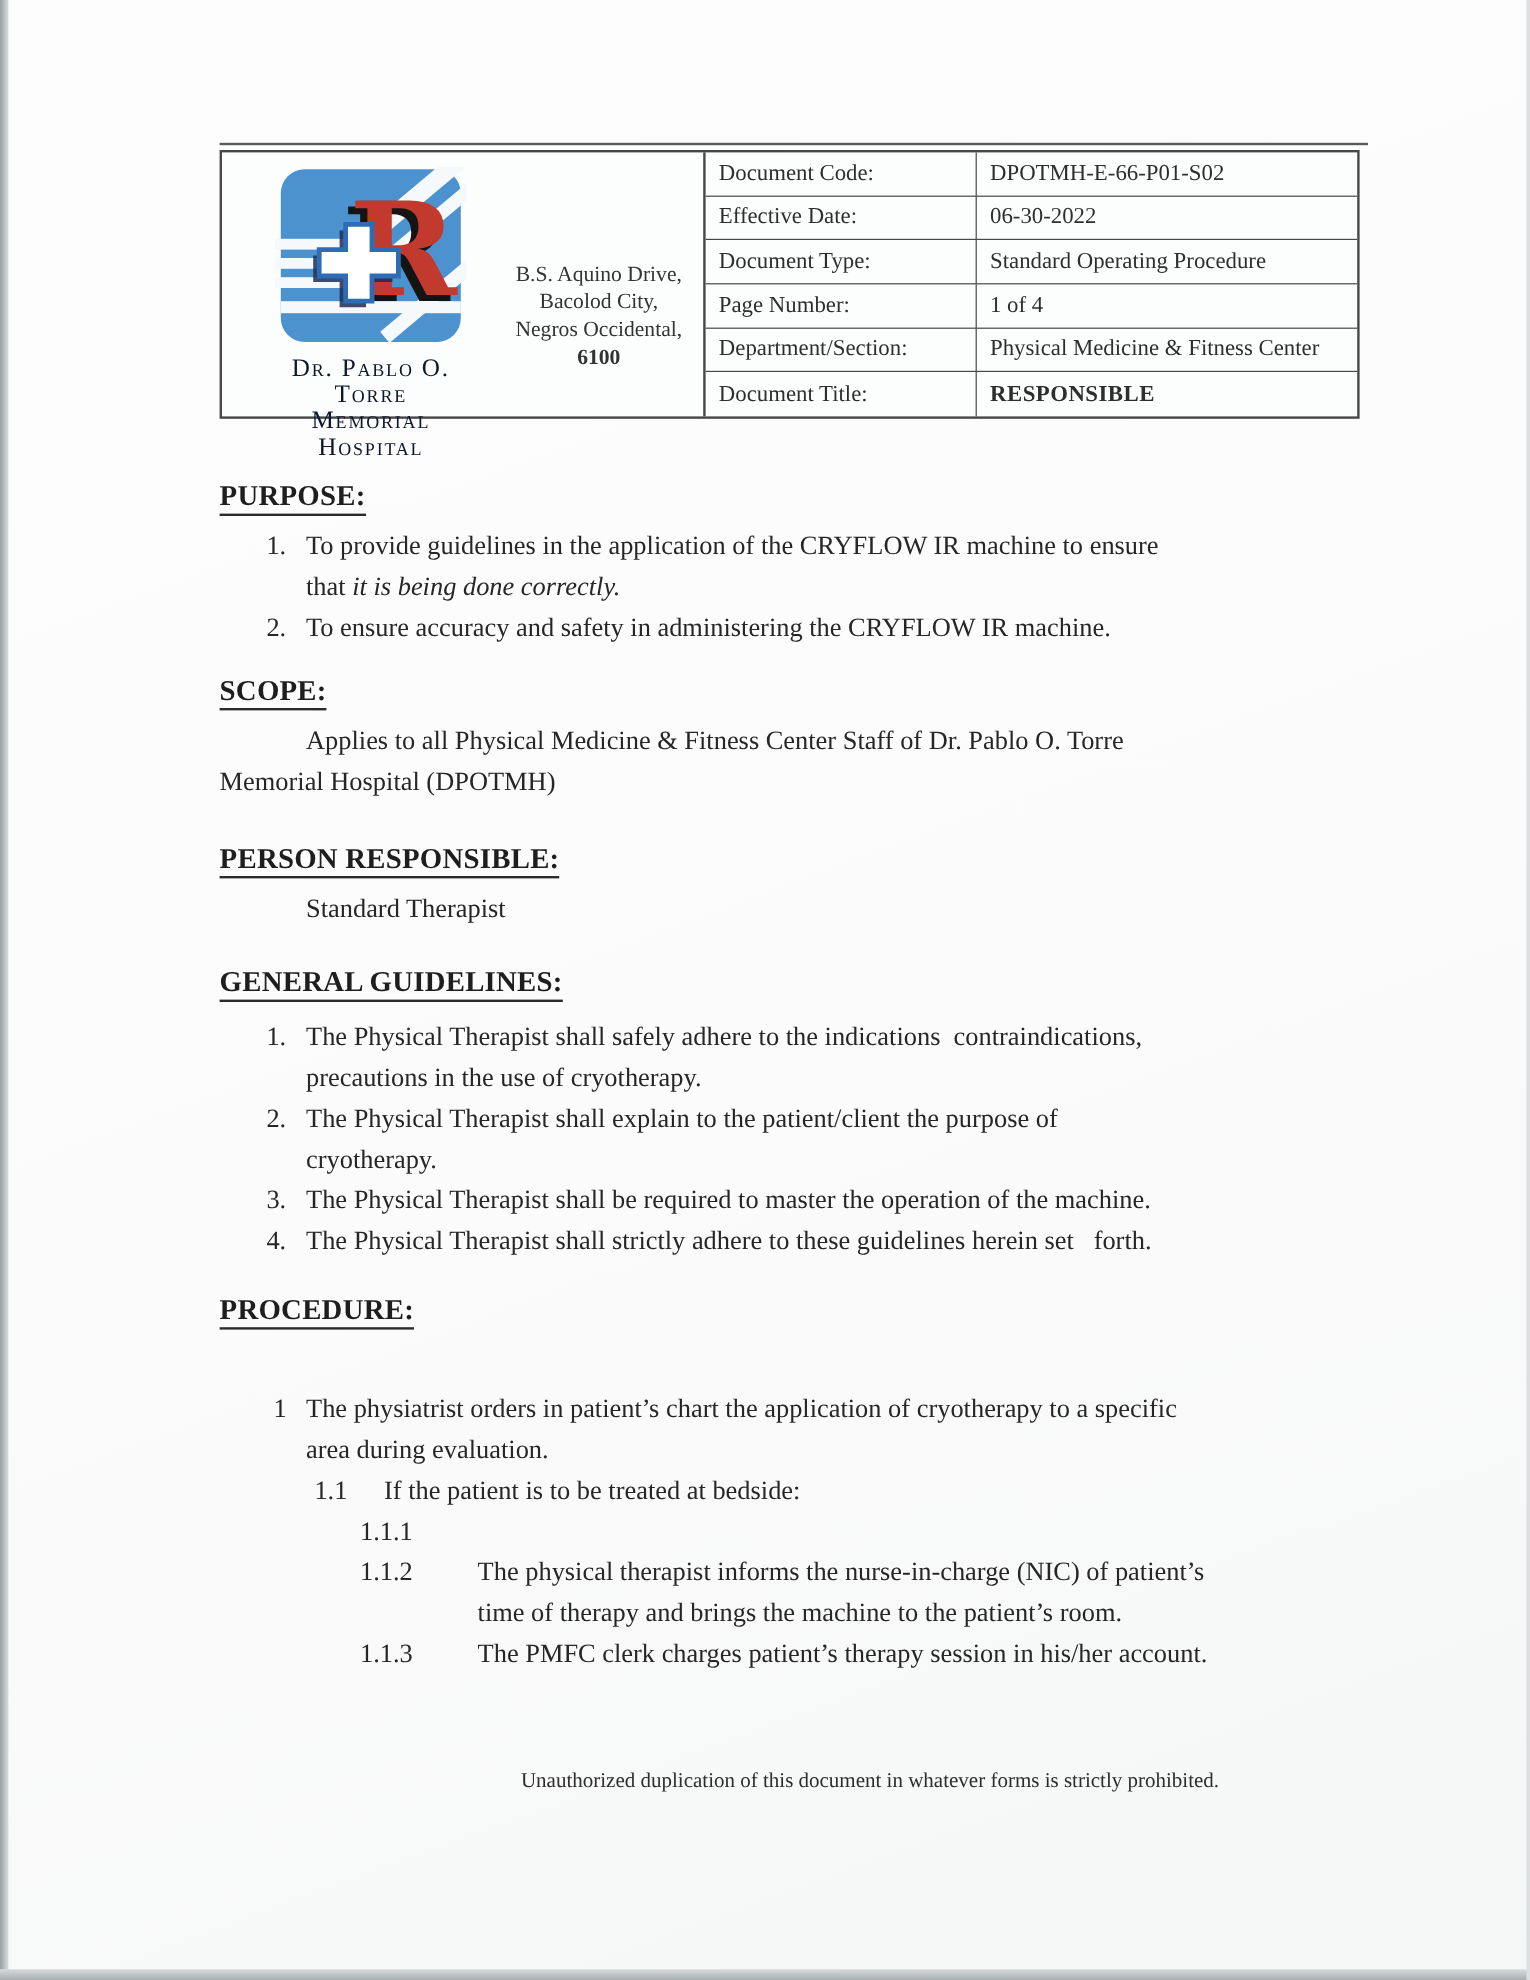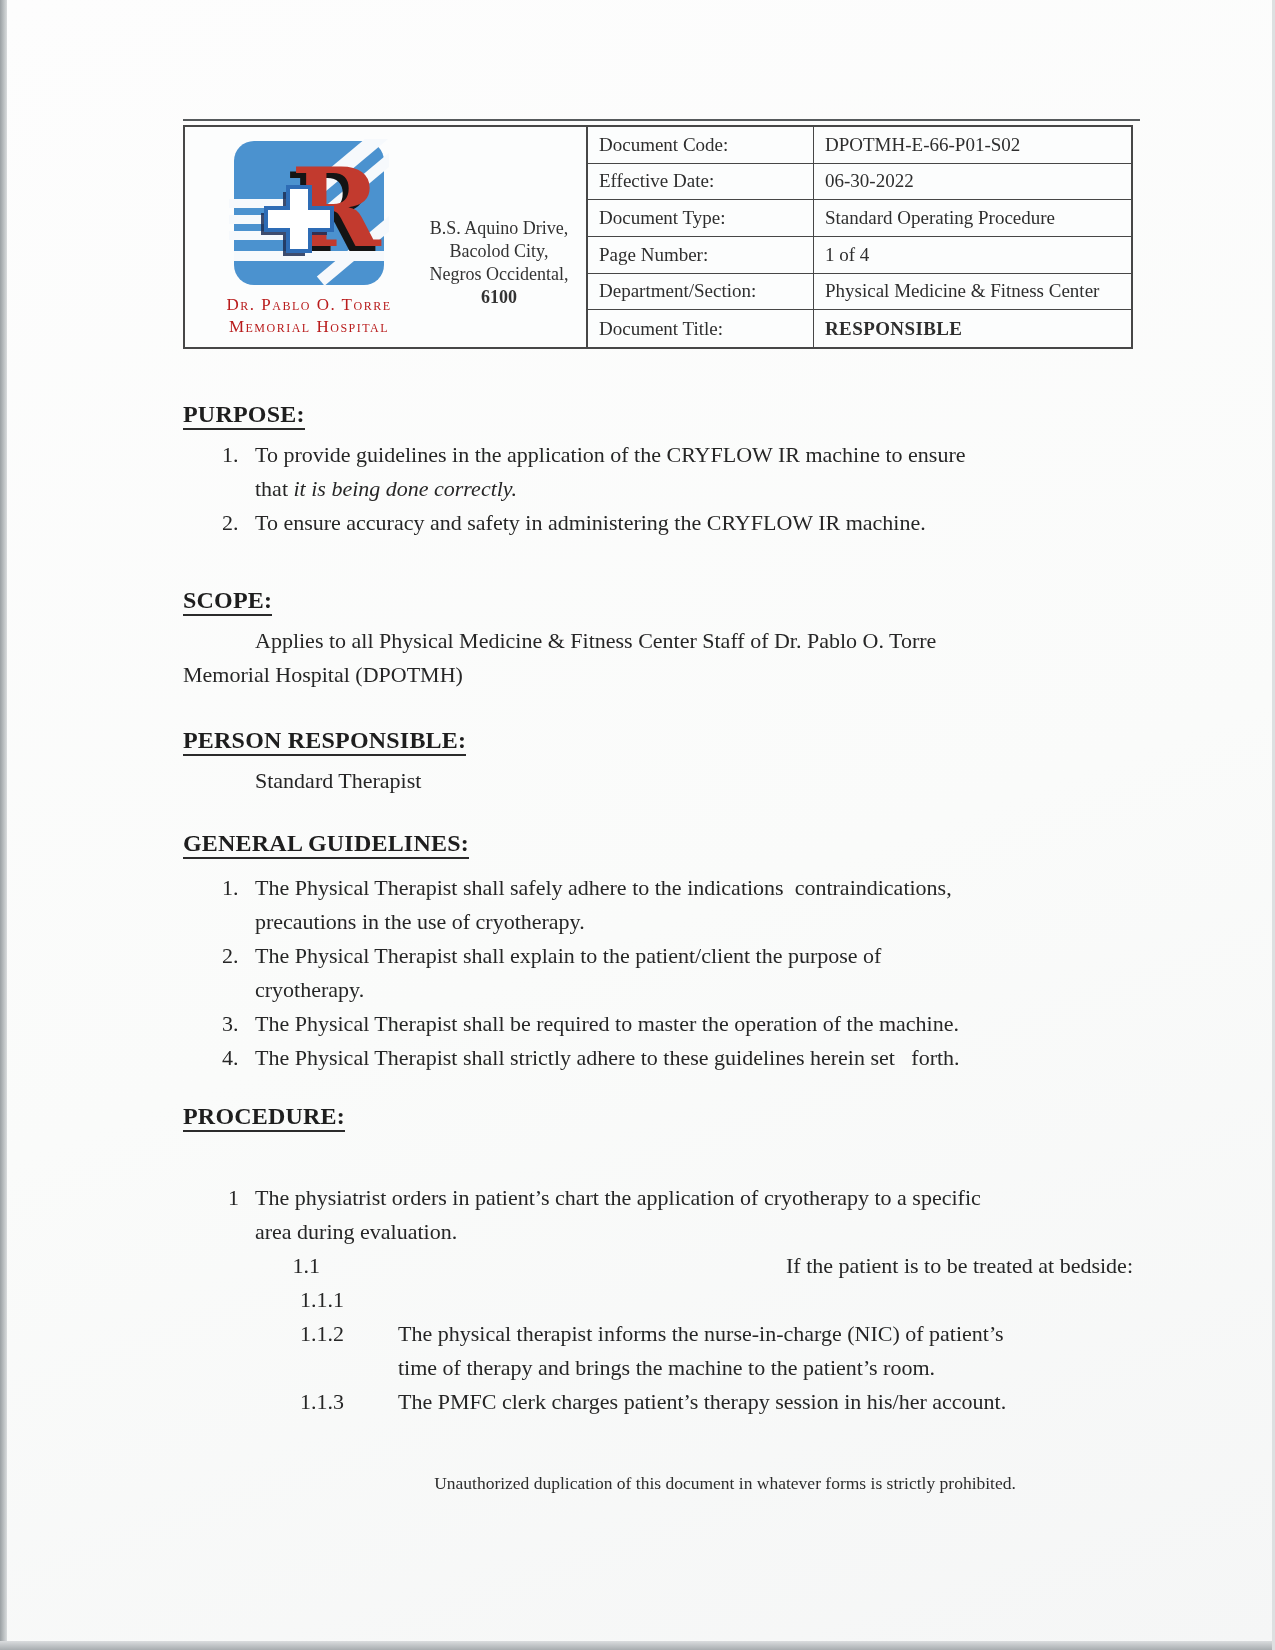--- a/index.html
+++ b/index.html
@@ -15,56 +15,56 @@
   .edge-right { position:absolute; right:0; top:0; bottom:0; width:3px; background:#dde0e1; }
 
   .content { position:absolute; left:183px; top:125px; width:950px; }
 
   
   .doc-table { position:relative; display:flex; height:220px; border:2px solid #474747; background:#fcfdfd; }
   .doc-table::before { content:""; position:absolute; top:-8px; left:-2px; right:-9px;
                        border-top:2px solid #565a5c; }
   .cell-org { width:401px; border-right:2px solid #474747; position:relative; }
   .logo-wrap { position:absolute; left:36px; top:12px; width:176px; text-align:center; }
-  .org-name { margin-top:1px; font-variant:small-caps; font-size:17px; line-height:22px;
-              letter-spacing:1.5px; color:#b91c1c; }
+  .org-name { margin-top:1px; font-variant:small-caps; font-size:21px; line-height:22px;
+              letter-spacing:1.5px; color:#0f172a; }
   .address { position:absolute; top:90px; right:8px; width:158px; text-align:center;
              font-size:18px; line-height:23px; color:#333; }
   .address .zip { font-weight:bold; }
   .meta { flex:1; display:grid; grid-template-columns:226px 1fr; grid-auto-rows:1fr; }
   .meta-cell { display:flex; align-items:center; padding-left:11px; font-size:19px;
                color:#2e2e2e; border-bottom:1.7px solid #474747; }
   .meta-label { border-right:1.7px solid #474747; }
   .meta > .meta-cell:nth-last-child(-n+2) { border-bottom:none; }
   .meta-value.bold { font-weight:bold; letter-spacing:.4px; }
 
   
   .body-txt { font-size:22px; line-height:34px; }
   h2 { font-size:24px; line-height:26px; margin:0; font-weight:bold; color:#1e1e1e;
        width:max-content; border-bottom:2.5px solid #2b2b2b; padding-bottom:1px;
        letter-spacing:.2px; }
   .h-purpose { margin-top:52px; }
-  .h-scope   { margin-top:47px; }
+  .h-scope   { margin-top:23px; }
   .h-person  { margin-top:35px; }
   .h-gg      { margin-top:32px; }
   .h-proc    { margin-top:28px; }
 
   .list { margin-top:8px; }
   .li { display:flex; padding-left:39px; }
   .li .num { flex:none; width:33px; }
   .li .lns { flex:1; white-space:pre-wrap; }
 
   .scope-para { margin-top:8px; }
   .scope-para .first { padding-left:72px; }
   .person-body { margin-top:8px; padding-left:72px; }
   .gg-list { margin-top:12px; }
 
   .proc-step { margin-top:49px; display:flex; padding-left:45px; }
   .proc-step .num { flex:none; width:27px; }
-  .sub11 { display:flex; padding-left:79px;text-align:right; }
+  .sub11 { display:flex; padding-left:79px; }
   .sub11 .num { flex:none; width:58px; }
   .subsub { display:flex; padding-left:117px; }
   .subsub .num { flex:none; width:98px; }
   .subsub .lns, .sub11 .lns, .proc-step .lns { flex:1; white-space:pre-wrap; }
 
   .footer { position:absolute; top:1473px; left:320px; width:810px; text-align:center;
             font-size:17.5px; color:#2d2d2d; }
   em.hand { font-style:italic; }
 </style>
 </head>

